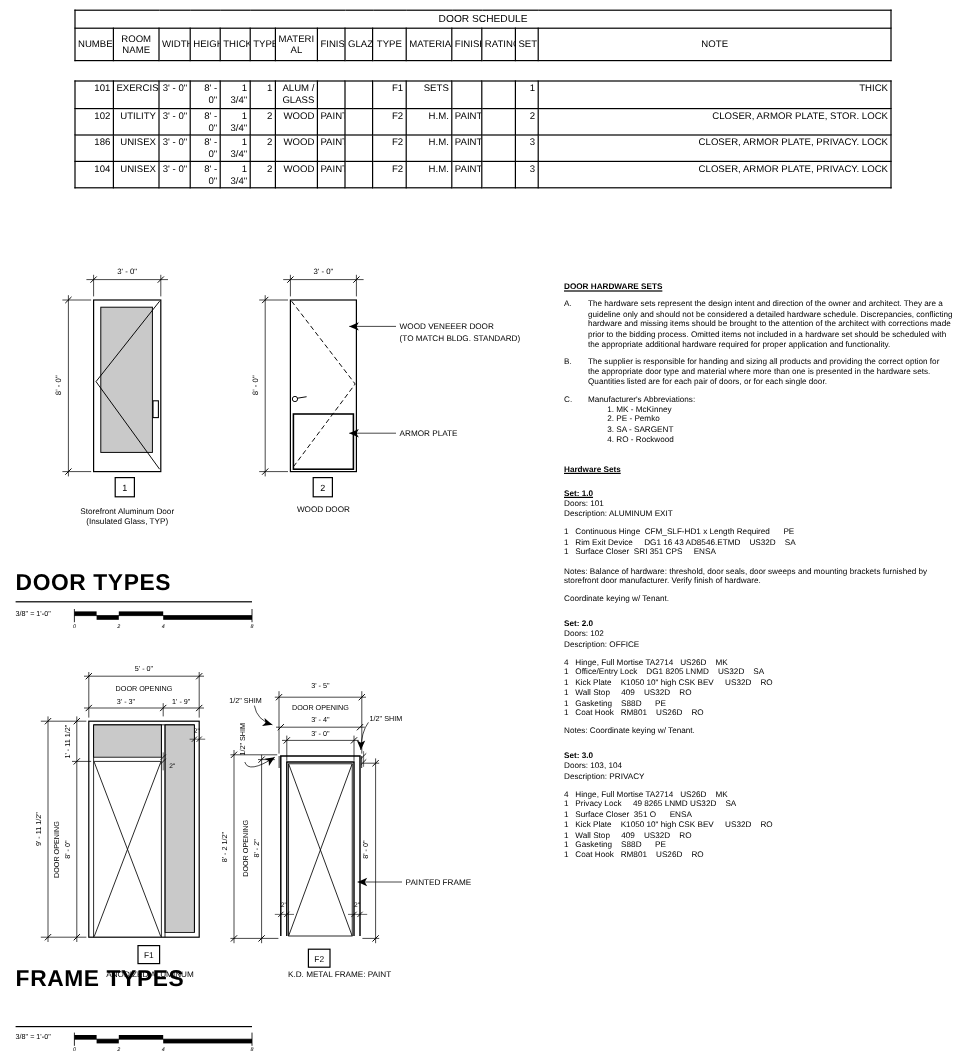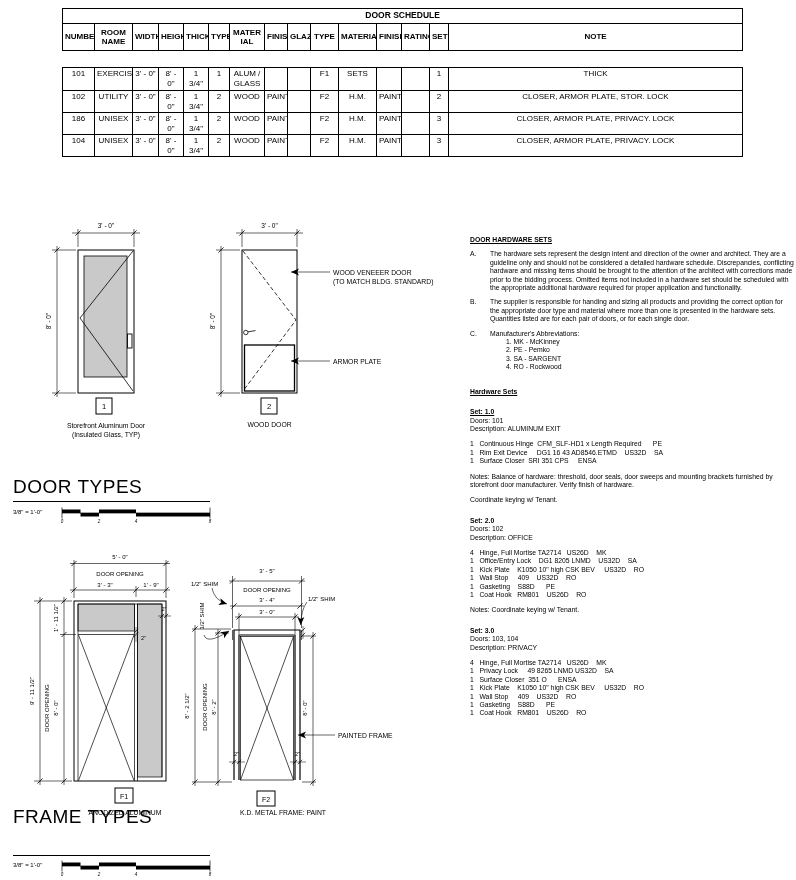--- a/index.html
+++ b/index.html
@@ -1,29 +1,29 @@
 <!DOCTYPE html>
 <html><head>
 <meta charset="utf-8">
 <style>
   html,body{margin:0;padding:0;background:#fff;}
   #sheet{position:relative;width:796px;height:880px;background:#fff;overflow:hidden;
          font-family:"Liberation Sans",sans-serif;color:#000;}
   table{border-collapse:collapse;table-layout:fixed;}
   th,td{border:1px solid #000;font-size:8px;line-height:9.5px;padding:1px 2px;overflow:hidden;}
-  th{font-weight:bold;vertical-align:middle;}
-  td{text-align:center;vertical-align:top;}
+  th{font-weight:normal;vertical-align:middle;}
+  td{text-align:right;vertical-align:top;}
   .sched{position:absolute;left:62px;width:680px;}
   .title-row th{height:12px;font-size:8.5px;}
   .group-row th{height:11px;}
   .cols-row th{height:24px;}
   .brk{word-break:break-all;}
   .row-tall td{height:20px;}
   .row-std td{height:11px;}
-  .big-heading{position:absolute;left:13px;font-size:19px;font-weight:normal;letter-spacing:.5px;}
+  .big-heading{position:absolute;left:13px;font-size:19px;font-weight:bold;letter-spacing:.5px;}
   .rule{position:absolute;left:13px;width:197px;height:0;border-top:1.5px solid #000;}
   .scale-label{position:absolute;left:13px;font-size:6px;}
   .hw{position:absolute;left:470px;top:236px;width:324px;font-size:6.8px;line-height:8.4px;}
   .hw-title{font-weight:bold;text-decoration:underline;}
   .hw-par{display:flex;margin-top:6px;}
   .hw-par .lbl{width:20px;flex:none;}
   .hw-list{margin-left:36px;}
   .hw-sets-h{font-weight:bold;text-decoration:underline;margin-top:16px;}
   .hw-set{margin-top:12px;}
   .set-name{font-weight:bold;}

